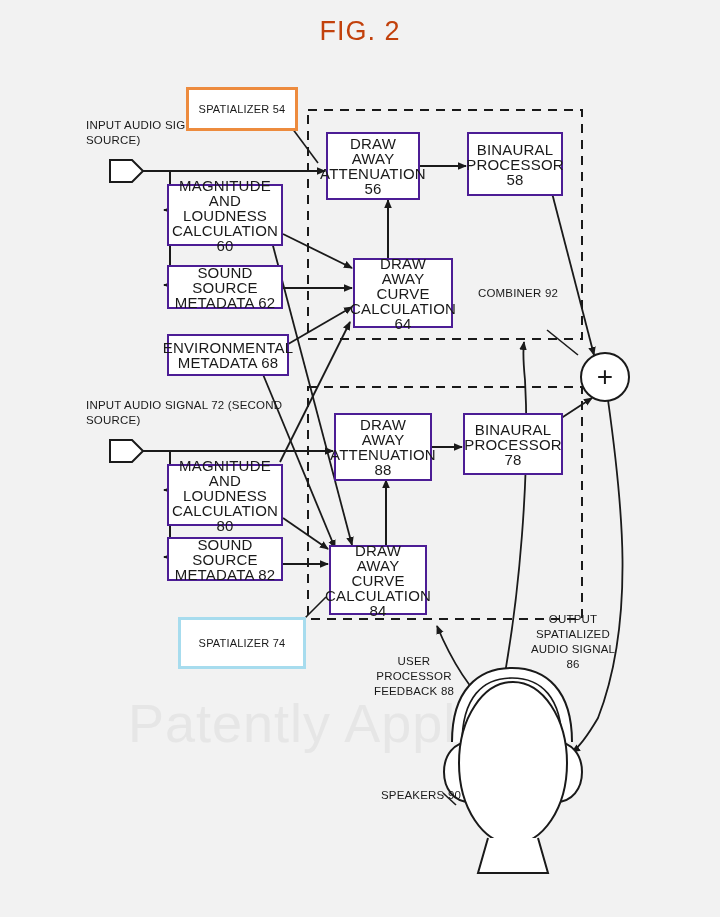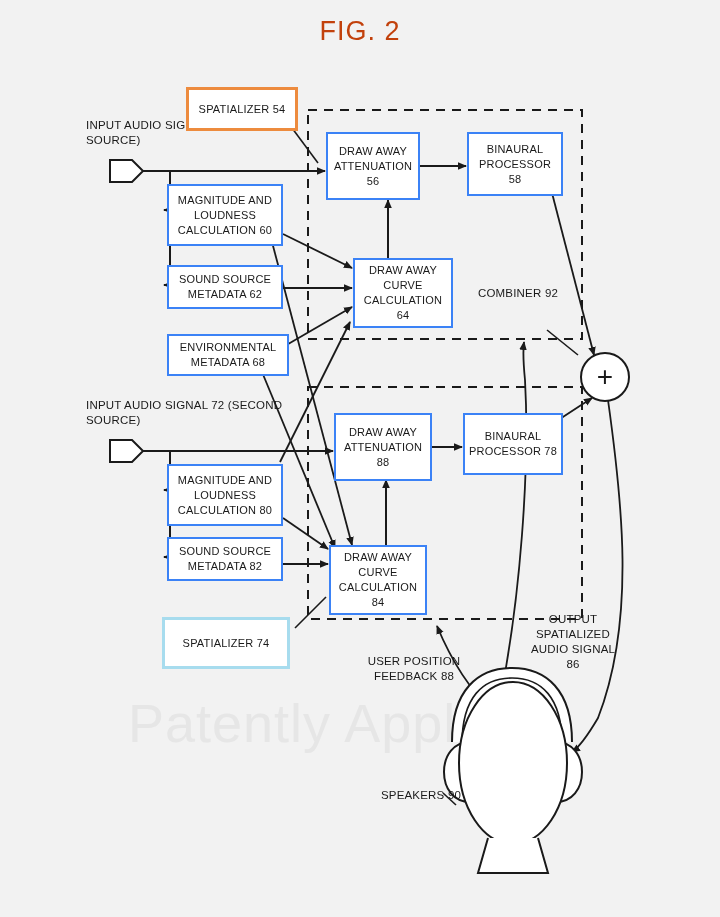--- a/index.html
+++ b/index.html
@@ -45,27 +45,27 @@
     color: #e6e6e6;
     letter-spacing: 1px;
     font-weight: 400;
     white-space: nowrap;
     pointer-events: none;
   }
   .node-box {
     position: absolute;
     box-sizing: border-box;
     background: #ffffff;
-    border: 2px solid #3b82f6;
+    border: 2px solid #4c1d95;
     display: flex;
     flex-direction: column;
     align-items: center;
     justify-content: center;
     text-align: center;
-    font-size: 11px;
+    font-size: 15px;
     line-height: 15px;
     letter-spacing: 0.2px;
     padding: 2px 3px;
   }
   .node-box span { display: block; }
   .spz-orange {
     border: 3px solid #ed8b3e;
     font-size: 11px;
     justify-content: center;
   }
@@ -195,41 +195,41 @@
     <span>SIGNAL 72 (SECOND SOURCE)</span>
   </div>
 
   <div class="free-label" style="left:470px; top:286px; width:96px;">
     <span>COMBINER</span>
     <span>92</span>
   </div>
 
   <div class="free-label" style="left:366px; top:654px; width:96px;">
     <span>USER</span>
-    <span>POSITION</span>
+    <span>PROCESSOR</span>
     <span>FEEDBACK 88</span>
   </div>
 
   <div class="free-label" style="left:524px; top:612px; width:98px;">
     <span>OUTPUT</span>
     <span>SPATIALIZED</span>
     <span>AUDIO</span>
     <span>SIGNAL 86</span>
   </div>
 
   <div class="free-label" style="left:376px; top:788px; width:90px;">
     <span>SPEAKERS</span>
     <span>90</span>
   </div>
 
   <div class="node-box spz-orange" style="left:186px; top:87px; width:112px; height:44px;">
     <span>SPATIALIZER 54</span>
   </div>
 
-  <div class="node-box spz-blue" style="left:162px; top:617px; width:128px; height:52px;">
+  <div class="node-box spz-blue" style="left:178px; top:617px; width:128px; height:52px;">
     <span>SPATIALIZER 74</span>
   </div>
 
   <div class="node-box" style="left:326px; top:132px; width:94px; height:68px;">
     <span>DRAW AWAY</span>
     <span>ATTENUATION</span>
     <span>56</span>
   </div>
 
   <div class="node-box" style="left:467px; top:132px; width:96px; height:64px;">

